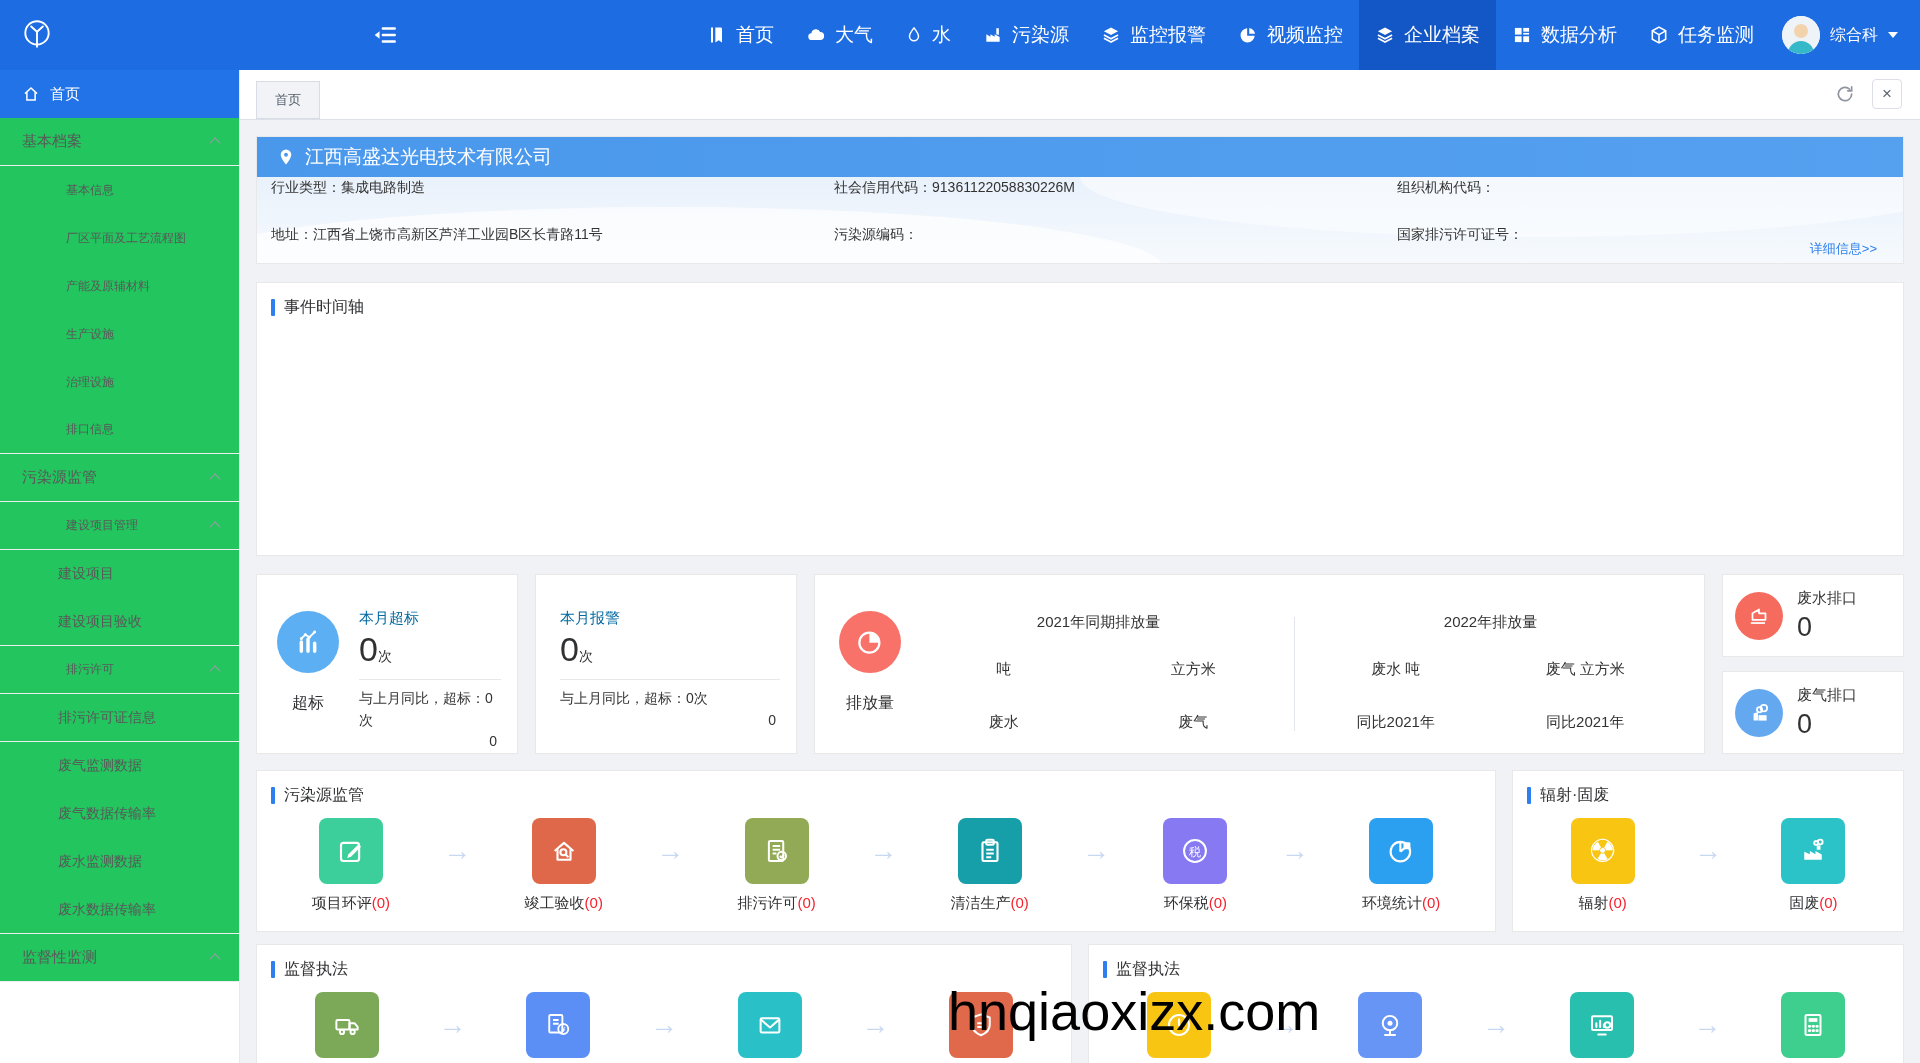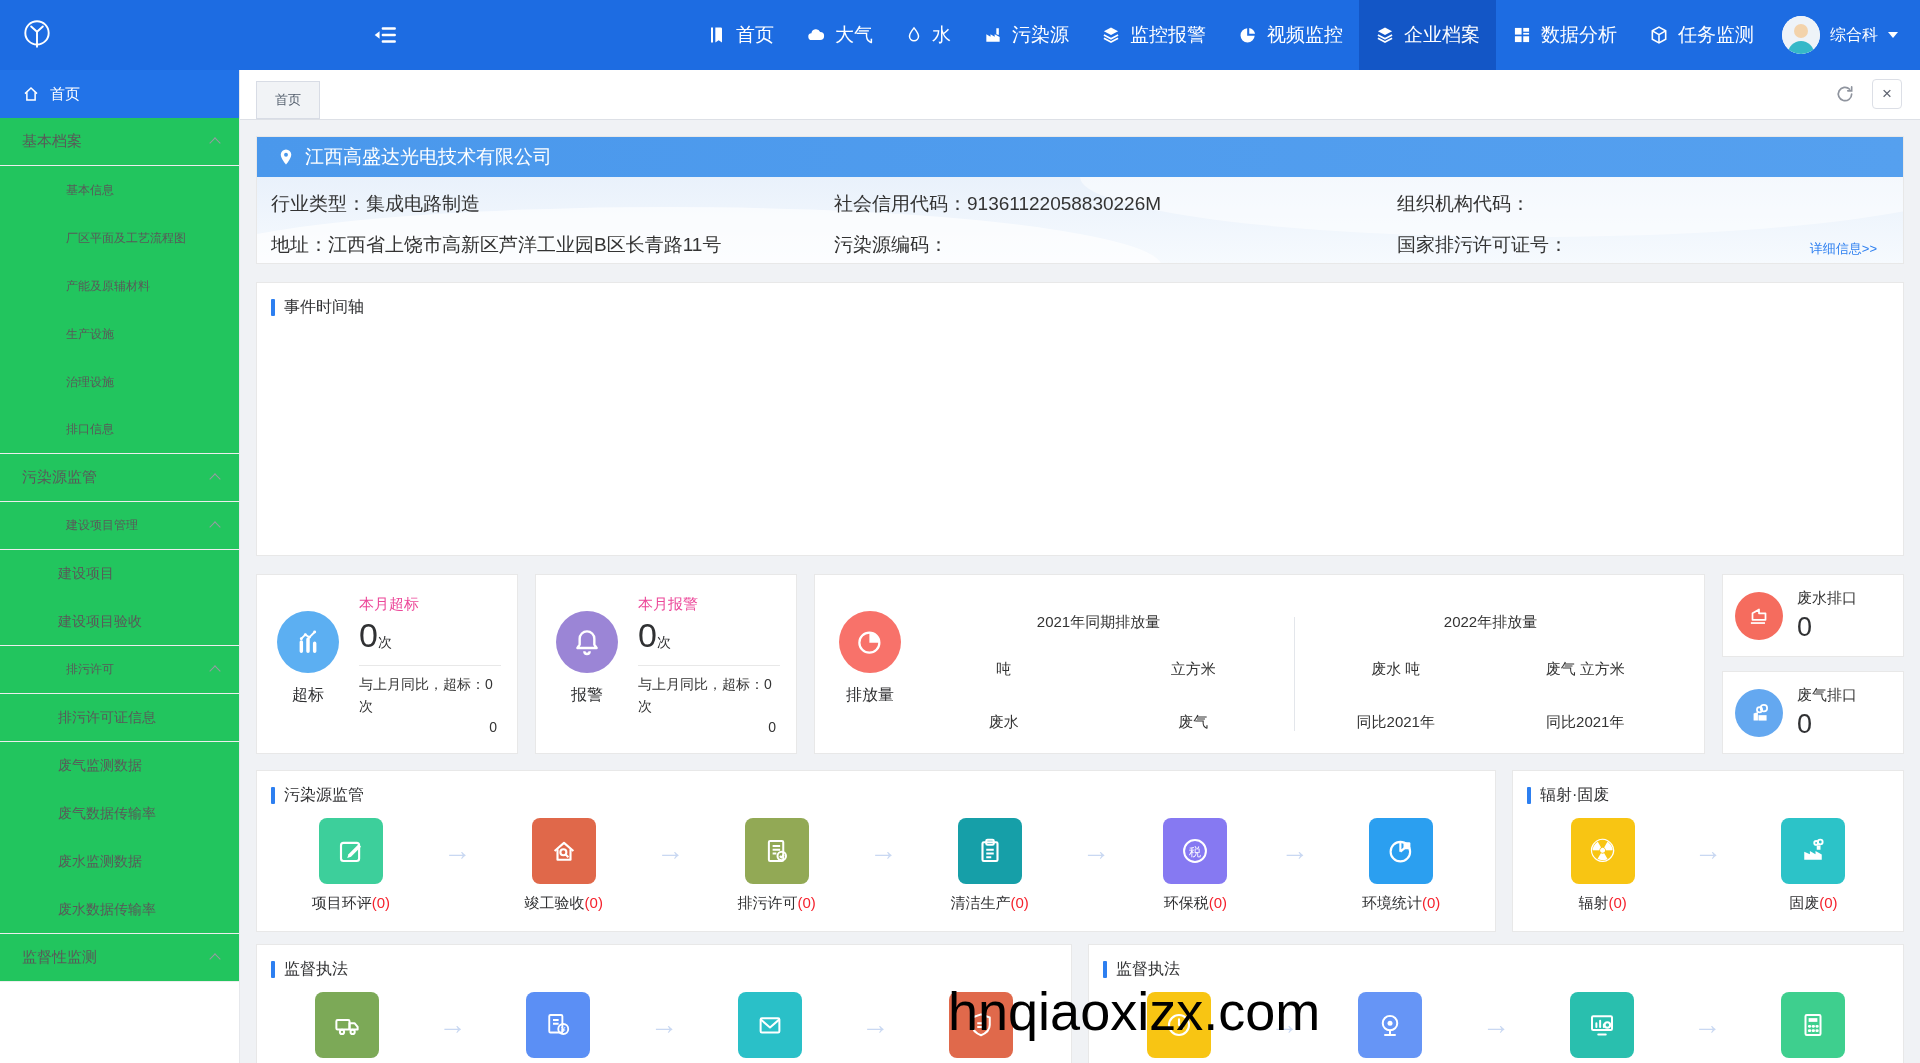--- a/index.html
+++ b/index.html
@@ -47,39 +47,39 @@
   
   .company-card{height:128px;position:relative}
   .company-banner{height:40px;background:linear-gradient(90deg,#4a98ec,#55a0ef);display:flex;
     align-items:center;color:#fff;padding-left:20px;gap:10px;font-size:19px}
   .company-info{position:relative;height:86px;background:linear-gradient(180deg,#e9f1fb,#f6fafe);overflow:hidden}
   .company-info::before{content:"";position:absolute;left:-5%;top:30px;width:60%;height:120px;
     background:rgba(255,255,255,.65);border-radius:50%}
   .company-info::after{content:"";position:absolute;right:-5%;top:-60px;width:55%;height:120px;
     background:rgba(255,255,255,.5);border-radius:50%}
   .info-grid{position:relative;display:grid;grid-template-columns:34.5% 34.5% 31%;
-    padding:14px 0 0 14px;row-gap:15px;font-size:19px;color:#333;z-index:2}
+    padding:2px 0 0 14px;row-gap:29px;font-size:14px;color:#333;z-index:2}
   .detail-link{position:absolute;right:26px;bottom:5px;color:#2d7ff0;font-size:13px;cursor:pointer;z-index:3}
 
   
   .panel-header{display:flex;align-items:center;gap:9px;padding:14px 0 0 14px;font-size:16px;color:#303133}
   .panel-header .bar{width:4px;height:17px;background:#2d7ff0;border-radius:1px}
 
   .timeline-card{margin-top:18px;height:274px}
 
   
   .stats-row{display:flex;gap:17px;margin-top:18px;height:180px}
   .stat-card{background:#fff;border:1px solid #e8e8e8}
   .stat-card.small{width:262px;display:flex;padding:14px 16px 0 12px}
   .icon-col{width:78px;display:flex;flex-direction:column;align-items:center;flex:none}
   .circle{width:62px;height:62px;border-radius:50%;display:flex;align-items:center;
     justify-content:center;margin-top:22px}
-  .icon-label{margin-top:12px;font-size:16px;color:#303133;text-align:center}
+  .icon-label{margin-top:20px;font-size:16px;color:#303133;text-align:center}
   .stat-body{flex:1;padding-left:12px}
-  .stat-title{font-size:15px;color:#ec4899;margin-top:6px}
+  .stat-title{font-size:15px;color:#0369a1;margin-top:20px}
   .stat-value{margin-top:2px}
   .stat-value .big{font-size:34px;color:#303133}
   .stat-value .unit{font-size:14px;color:#303133}
   .stat-hr{height:1px;background:#e8e8e8;margin:10px 0 8px}
   .stat-note{font-size:14px;color:#333;line-height:1.55}
   .stat-note.right{text-align:right;padding-right:4px}
 
   .stat-card.emission{flex:1;display:flex;padding:14px 24px 0 16px}
   .em-group{flex:1;display:flex;flex-direction:column;padding-top:24px}
   .em-title{text-align:center;font-size:15px;color:#333}
@@ -343,29 +343,20 @@
           <div class="stat-value">
             <span class="big">0</span><span class="unit">次</span>
           </div>
           <div class="stat-hr"></div>
           <div class="stat-note">与上月同比，超标：0次</div>
           <div class="stat-note right">0</div>
         </div>
       </div>
 
       <div class="stat-card small">
-        <div class="icon-col">
-          <div class="circle" style="background: rgb(155, 133, 214);">
-            <svg width="32" height="32" viewBox="0 0 24 24" fill="none" stroke="#fff" stroke-width="1.8" stroke-linejoin="round">
-              <path d="M12 4a5.5 5.5 0 0 0-5.5 5.5V14l-1.7 2.5h14.4L17.5 14V9.5A5.5 5.5 0 0 0 12 4z"></path>
-              <path d="M10 19a2 2 0 0 0 4 0"></path>
-            </svg>
-          </div>
-          <div class="icon-label">报警</div>
-        </div>
         <div class="stat-body">
           <div class="stat-title">本月报警</div>
           <div class="stat-value">
             <span class="big">0</span><span class="unit">次</span>
           </div>
           <div class="stat-hr"></div>
           <div class="stat-note">与上月同比，超标：0次</div>
           <div class="stat-note right">0</div>
         </div>
       </div>

